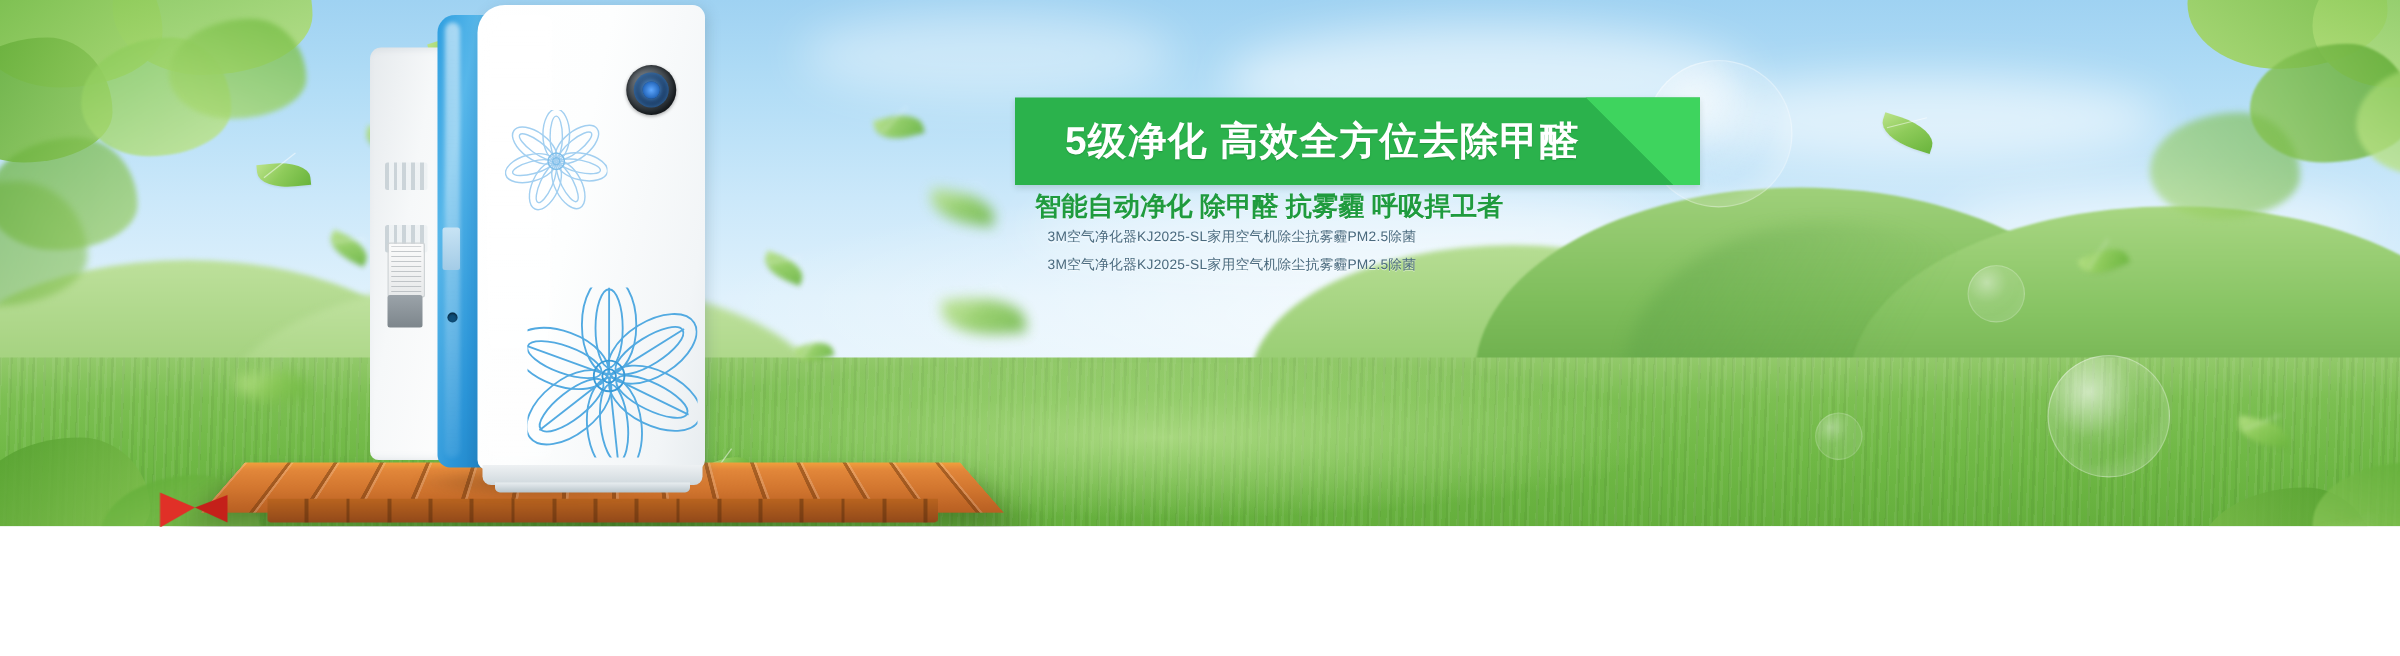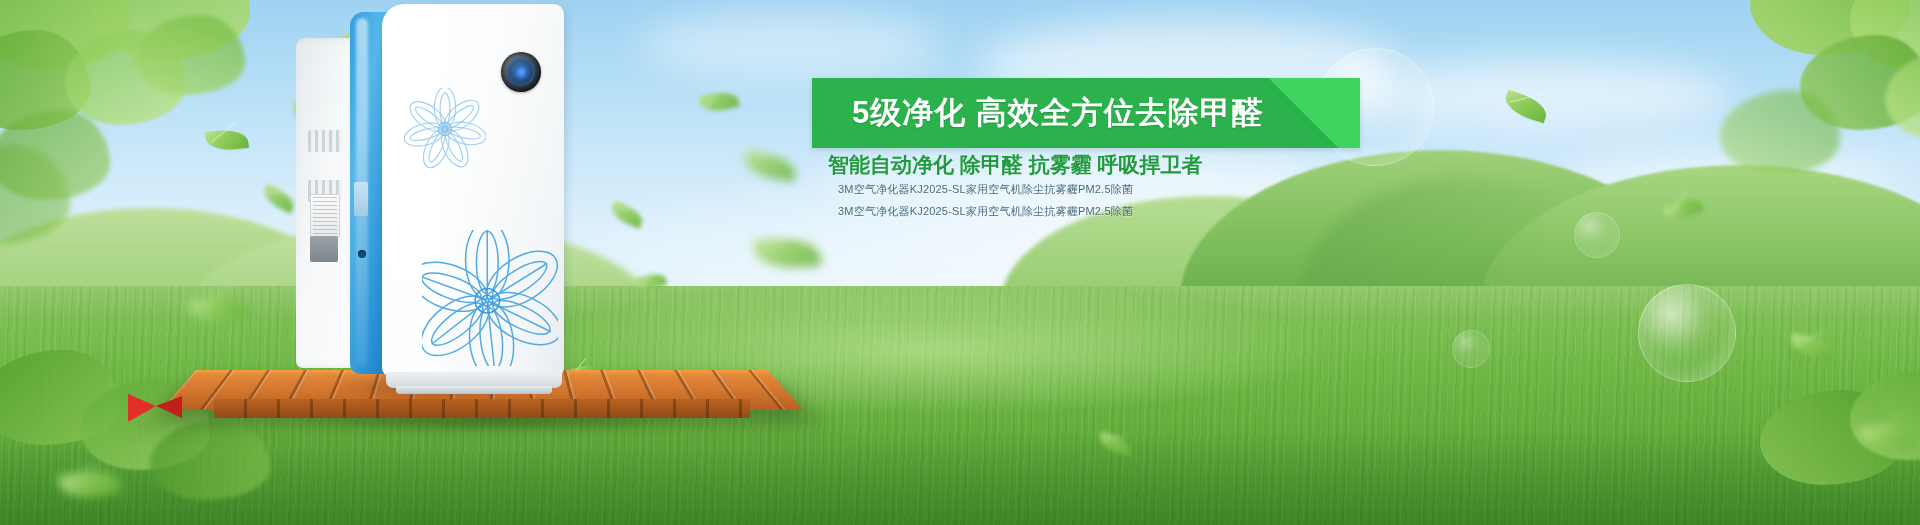--- a/index.html
+++ b/index.html
@@ -1,20 +1,20 @@
 <!DOCTYPE html>
 <html><head>
 <meta charset="utf-8">
 <style>
   html,body{margin:0;padding:0;background:#fff;}
   body{font-family:"Liberation Sans","DejaVu Sans",sans-serif;}
 
   #banner{
     position:relative;
-    width:1920px;height:525px;
+    width:1920px;height:421px;
     overflow:hidden;
     background:#bfe4f7;
   }
 
   
   .sky{
     position:absolute;left:0;top:0;width:1920px;height:330px;
     background:linear-gradient(180deg,#9fd2f2 0%,#b2ddf6 22%,#cbe8fa 48%,#dff1fc 72%,#eaf6fd 100%);
   }
   .sky-haze{

